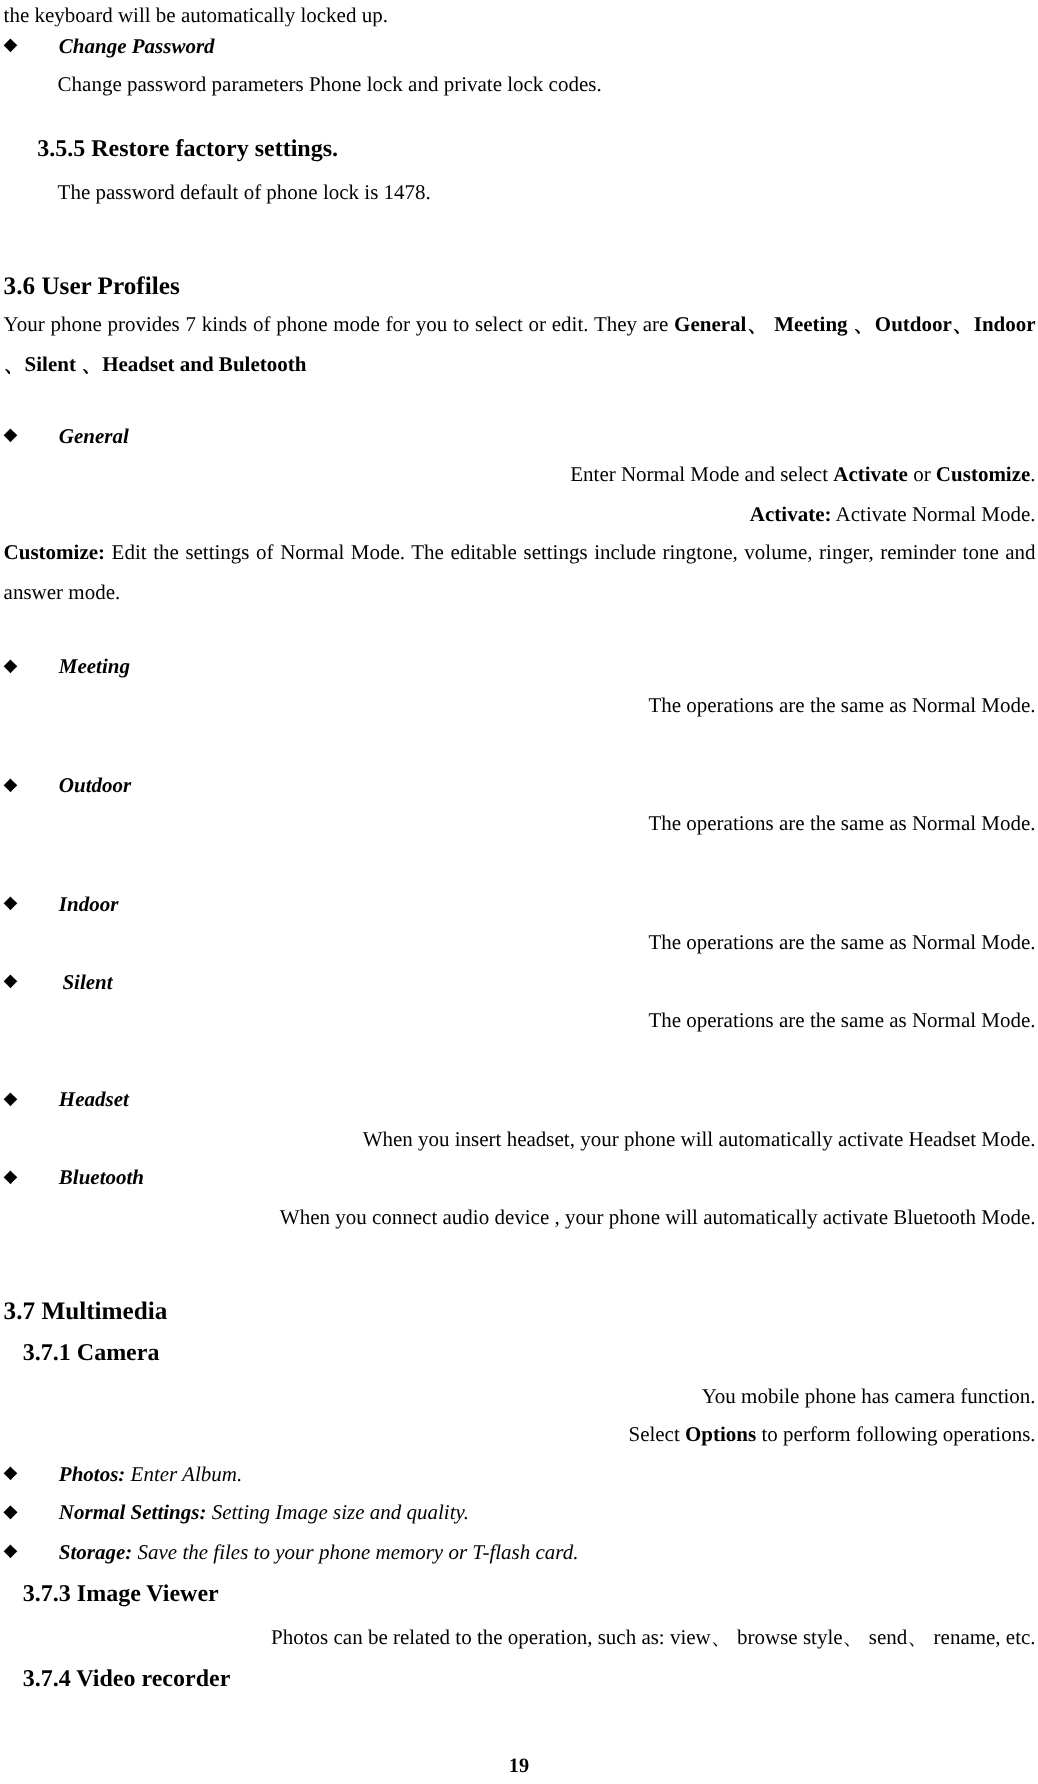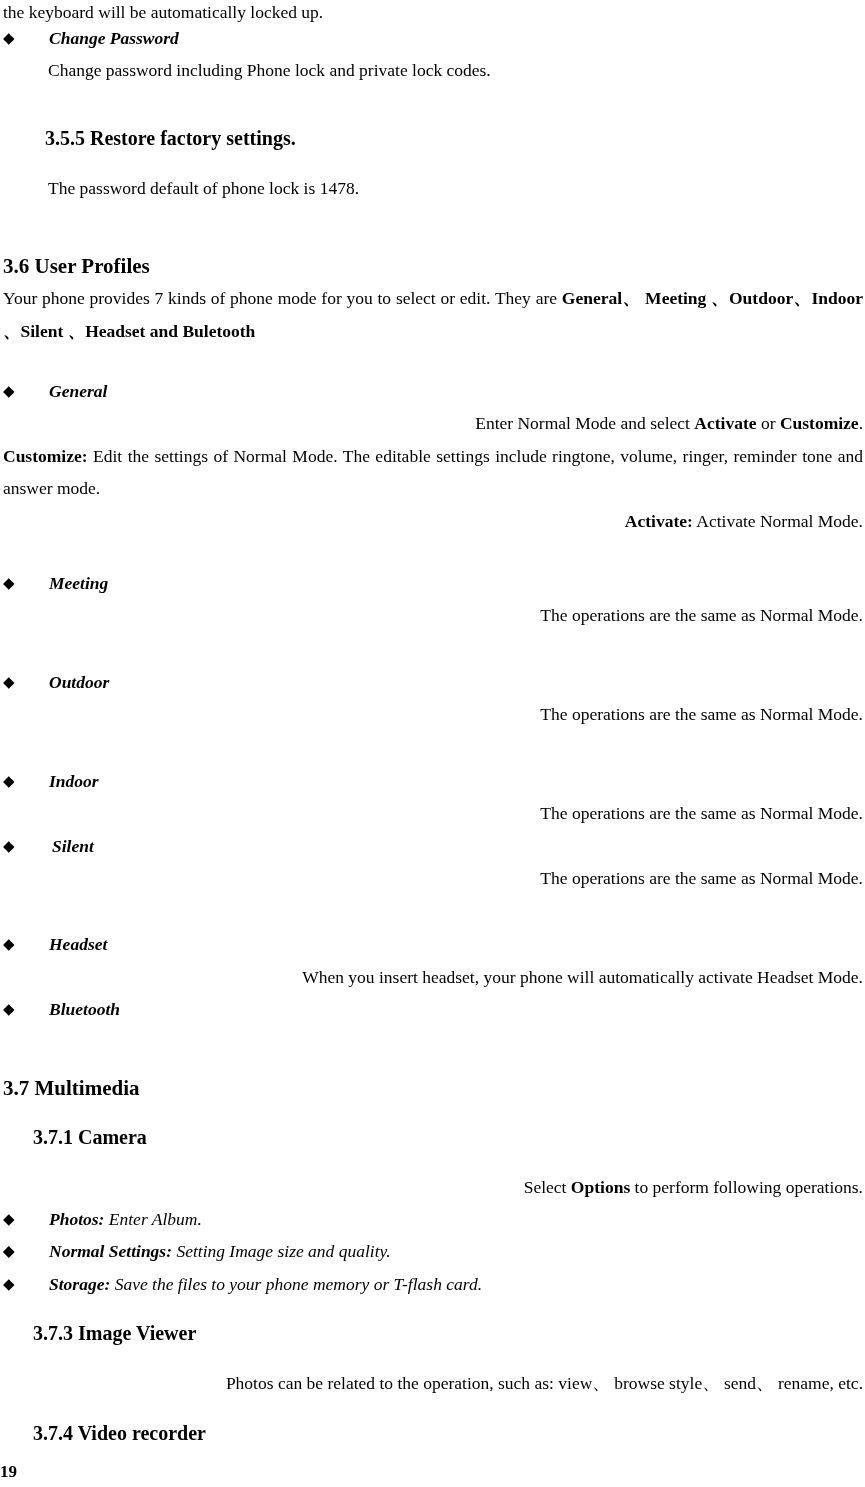--- a/index.html
+++ b/index.html
@@ -47,21 +47,21 @@
   .h-sec {
     font-size: 21px;
     font-weight: bold;
     line-height: 32px;
     margin: 0;
   }
   .h-sub {
     font-size: 20px;
     font-weight: bold;
     line-height: 31px;
-    margin: 18px;
+    margin: 4px;
   }
 
   b, .bold { font-weight: bold; }
 
   
   .bullet-row {
     position: relative;
     font-size: 17.5px;
     line-height: 32.4px;
     padding-left: 46px;
@@ -95,20 +95,21 @@
   .spacer-28 { height: 28px; }
   .spacer-30 { height: 30px; }
   .spacer-34 { height: 34px; }
   .spacer-46 { height: 46px; }
 
   .page-number {
     position: absolute;
     left: 0;
     top: 1462px;
     width: 865px;
+    text-align: center;
     font-size: 17px;
     font-weight: bold;
     line-height: 20px;
   }
 
   .clipline {
     overflow: hidden;
   }
 </style>
 </head>
@@ -116,21 +117,21 @@
 
 <div class="page">
   <div class="content">
 
     <div class="para clipline" style="height:22px; line-height:24px; font-size:17.5px;">the keyboard will be automatically locked up.</div>
 
     <div class="bullet-row">
       <span class="bullet-glyph">◆</span>
       <span class="bullet-text">Change Password</span>
     </div>
-    <div class="para ind-45">Change password including Phone lock and private lock codes.</div>
+    <div class="para ind-45">Change password parameters Phone lock and private lock codes.</div>
 
     <div class="spacer-18"></div>
 
     <div class="h-sub ind-24">3.5.5 Restore factory settings.</div>
     <div class="para ind-45">The password default of phone lock is 1478.</div>
 
     <div class="spacer-46"></div>
 
     <div class="h-sec">3.6 User Profiles</div>
 
@@ -139,22 +140,22 @@
       <b>Meeting 、Outdoor、Indoor 、Silent 、Headset and Buletooth</b>
     </div>
 
     <div class="spacer-28"></div>
 
     <div class="bullet-row">
       <span class="bullet-glyph">◆</span>
       <span class="bullet-text">General</span>
     </div>
     <div class="para nojust"><span>Enter Normal Mode and select </span><b>Activate</b><span> or </span><b>Customize</b><span>.</span></div>
+    <div class="para nojust"><b>Activate:</b><span> Activate Normal Mode.</span></div>
     <div class="para"><b>Customize:</b><span> Edit the settings of Normal Mode. The editable settings include ringtone, volume, ringer, reminder tone and answer mode.</span></div>
-    <div class="para nojust"><b>Activate:</b><span> Activate Normal Mode.</span></div>
 
     <div class="spacer-30"></div>
 
     <div class="bullet-row">
       <span class="bullet-glyph">◆</span>
       <span class="bullet-text">Meeting</span>
     </div>
     <div class="para nojust ind-22">The operations are the same as Normal Mode.</div>
 
     <div class="spacer-34"></div>
@@ -184,25 +185,27 @@
     <div class="bullet-row">
       <span class="bullet-glyph">◆</span>
       <span class="bullet-text">Headset</span>
     </div>
     <div class="para nojust ind-22">When you insert headset, your phone will automatically activate Headset Mode.</div>
 
     <div class="bullet-row">
       <span class="bullet-glyph">◆</span>
       <span class="bullet-text">Bluetooth</span>
     </div>
+    <div class="para nojust">When you connect audio device , your phone will automatically activate Bluetooth Mode.</div>
 
     <div class="spacer-46"></div>
 
     <div class="h-sec" style="padding-left:0px;">3.7 Multimedia</div>
     <div class="h-sub ind-12">3.7.1 Camera</div>
+    <div class="para nojust ind-9">You mobile phone has camera function.</div>
     <div class="para nojust ind-9"><span>Select </span><b>Options</b><span> to perform following operations.</span></div>
 
     <div class="bullet-row">
       <span class="bullet-glyph">◆</span>
       <span class="bullet-text"><span>Photos:</span><span class="rest"> Enter Album.</span></span>
     </div>
     <div class="bullet-row">
       <span class="bullet-glyph">◆</span>
     </div>
     <div class="bullet-row">

